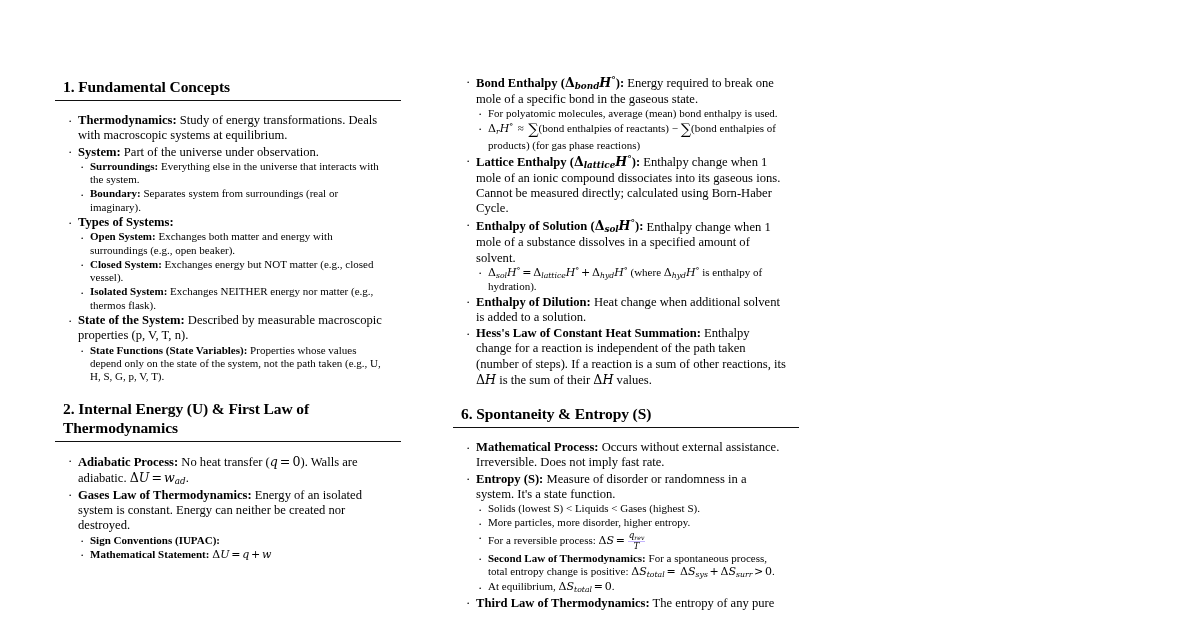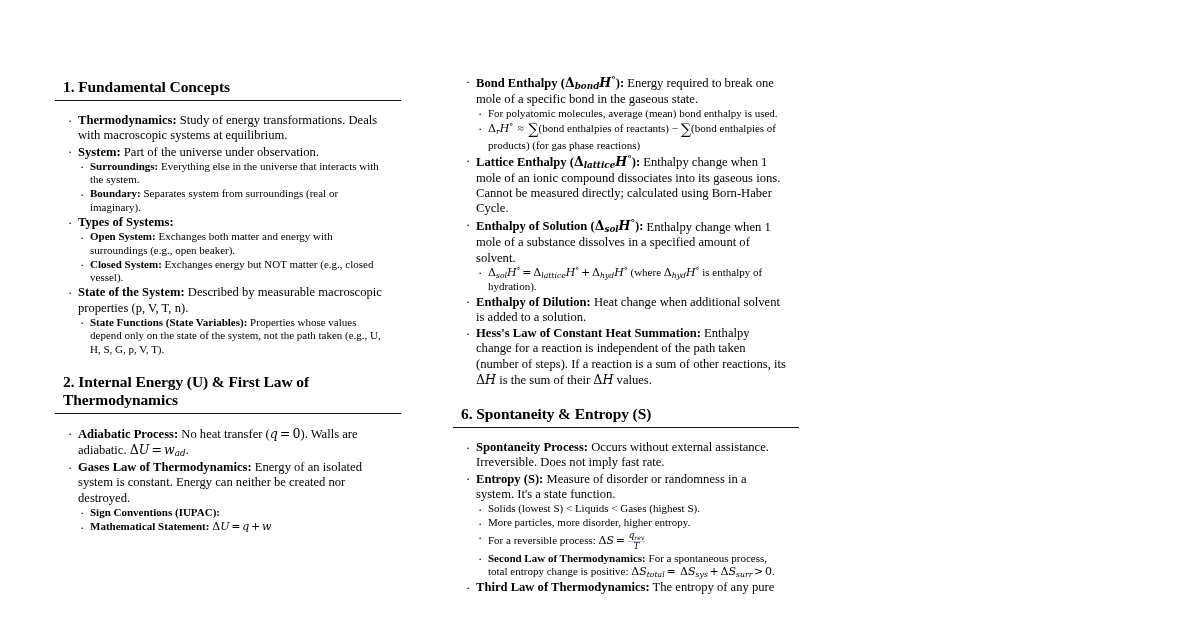--- a/index.html
+++ b/index.html
@@ -191,20 +191,23 @@
 
           <li>
             <b>Types of Systems:</b><span></span>
             <ul class="lv2 item-nest">
               <li>
                 <b>Open System:</b><span> Exchanges both matter and energy with surroundings (e.g., open beaker).</span>
               </li>
               <li>
                 <b>Closed System:</b><span> Exchanges energy but NOT matter (e.g., closed vessel).</span>
               </li>
+              <li>
+                <b>Isolated System:</b><span> Exchanges NEITHER energy nor matter (e.g., thermos flask).</span>
+              </li>
             </ul>
           </li>
 
           <li>
             <b>State of the System:</b><span> Described by measurable macroscopic properties (p, V, T, n).</span>
             <ul class="lv2 item-nest">
               <li>
                 <b>State Functions (State Variables):</b><span> Properties whose values depend only on the state of the system, not the path taken (e.g., U, H, S, G, p, V, T).</span>
               </li>
             </ul>
@@ -286,39 +289,43 @@
 
         </ul>
       </div>
 
       <div class="section">
         <h2 class="section-heading">6. Spontaneity &amp; Entropy (S)</h2>
         <hr class="rule">
         <ul class="lv1 section-body">
 
           <li>
-            <b>Spontaneity Process:</b><span> Occurs without external assistance. Irreversible. Does not imply fast rate.</span>
+            <b>Mathematical Process:</b><span> Occurs without external assistance. Irreversible. Does not imply fast rate.</span>
           </li>
 
           <li>
             <b>Entropy (S):</b><span> Measure of disorder or randomness in a system. It's a state function.</span>
             <ul class="lv2 item-nest">
               <li>
                 <span>Solids (lowest S) &lt; Liquids &lt; Gases (highest S).</span>
               </li>
               <li>
                 <span>More particles, more disorder, higher entropy.</span>
               </li>
               <li>
                 <span>For a reversible process:</span>
                 <span class="math"><span class="mup">Δ</span><span class="mi">S</span><span class="op">=</span><span class="frac"><span class="num">q<span class="sub">rev</span></span><span class="den">T</span></span></span>
               </li>
               <li>
                 <b>Second Law of Thermodynamics:</b><span> For a spontaneous process, total entropy change is positive: <span class="math"><span class="mup">Δ</span><span class="mi">S</span><span class="sub">total</span><span class="op">=</span></span> <span class="math"><span class="mup">Δ</span><span class="mi">S</span><span class="sub">sys</span><span class="op">+</span><span class="mup">Δ</span><span class="mi">S</span><span class="sub">surr</span><span class="op">&gt;</span><span class="mup">0</span></span>.</span>
               </li>
+              <li>
+                <span>At equilibrium,</span>
+                <span class="math"><span class="mup">Δ</span><span class="mi">S</span><span class="sub">total</span><span class="op">=</span><span class="mup">0</span></span>.
+              </li>
             </ul>
           </li>
 
           <li>
             <b>Third Law of Thermodynamics:</b><span> The entropy of any pure</span>
           </li>
 
         </ul>
       </div>
 

